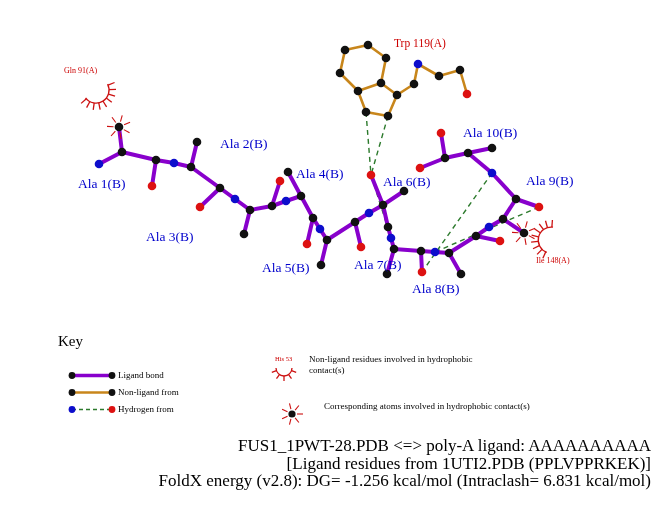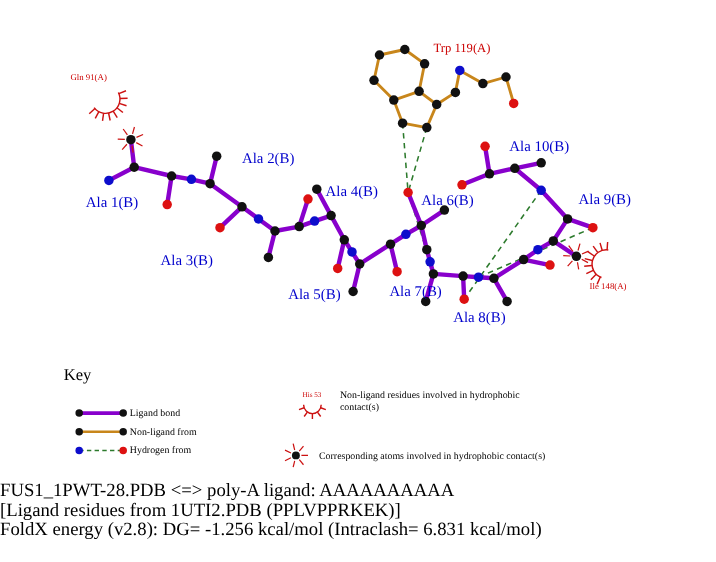--- a/index.html
+++ b/index.html
@@ -23,27 +23,27 @@
   
   .key-title{position:absolute;left:58px;top:333px;font-size:15px}
   .key-row{position:absolute;left:66px;display:flex;align-items:center;gap:0;height:13px}
   .kr1{top:369px}.kr2{top:386px}.kr3{top:403px}
   .key-label{font-size:9px;line-height:9px}
   .ks-ligand{stroke:var(--ligand-bond);stroke-width:3.5}
   .ks-nonligand{stroke:var(--non-ligand-bond);stroke-width:2.4}
   .ks-hbond{stroke:var(--hydrogen-bond);stroke-width:1.4;stroke-dasharray:4 3}
   .ks-c{fill:var(--carbon)} .ks-n{fill:var(--nitrogen)} .ks-o{fill:var(--oxygen)}
   .key-rA{position:absolute;left:268px;top:354px;display:flex;gap:7px;align-items:flex-start}
-  .key-rB{position:absolute;left:256px;top:401px;display:flex;gap:8px;align-items:center}
+  .key-rB{position:absolute;left:279px;top:401px;display:flex;gap:19px;align-items:flex-start}
   .key-text{font-size:9px;line-height:11px;width:200px}
   .key-text.wide{width:270px}
   .mini-red{fill:var(--non-ligand-label);font-size:6.5px;font-family:"Liberation Serif",serif}
 
   
-  .footer{position:absolute;left:0;top:437px;width:651px;text-align:left}
+  .footer{position:absolute;left:0;top:437px;width:651px;text-align:right}
   .fline{font-size:17px;line-height:17.5px;white-space:nowrap}
 </style>
 </head>
 <body>
 
 <div class="page">
 
   <svg id="diagram" width="651" height="330">
       <line x1="366" y1="112" x2="371" y2="175" class="hbond"></line>
       <line x1="388" y1="116" x2="371" y2="175" class="hbond"></line>

